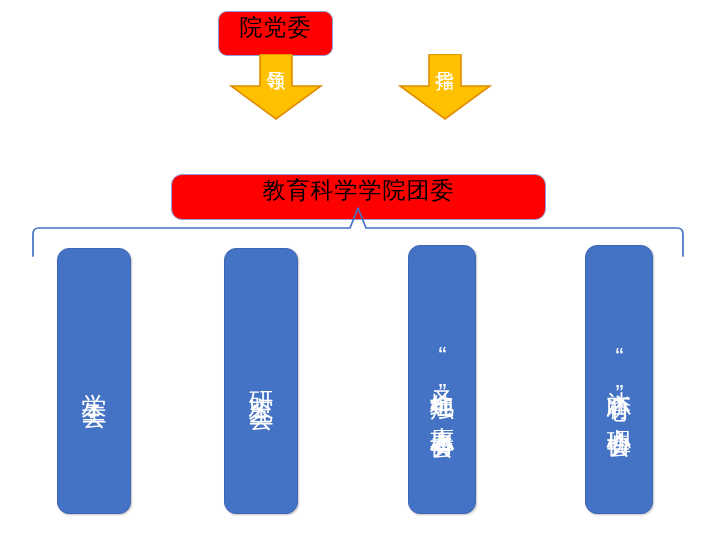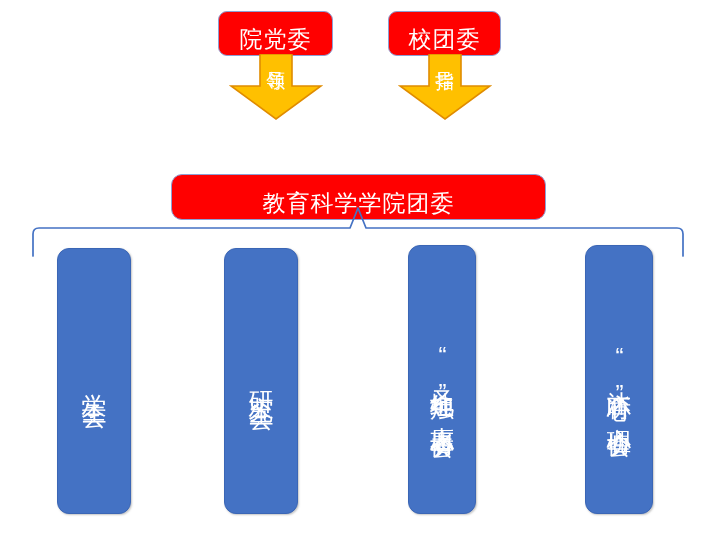--- a/index.html
+++ b/index.html
@@ -16,23 +16,23 @@
     background:#ffffff;
   }
 
   
   .red-box {
     position:absolute;
     background:#FF0000;
     border:1px solid #8E9FD4;
     border-radius:9px;
     display:flex;
-    align-items:flex-end;
+    align-items:flex-start;
     justify-content:center;
-    color:#ffffff;
+    color:#000000;
     letter-spacing:1px;
     white-space:nowrap;
   }
   #box-yuandangwei { left:218px; top:11px; width:115px; height:45px; font-size:23px; }
   #box-xiaotuanwei { left:388px; top:11px; width:113px; height:45px; font-size:23px; }
   #box-main {
     left:171px; top:127px; width:375px; height:46px;
     font-size:23px; border-radius:11px;margin-top:47px;
   }
 
@@ -103,23 +103,20 @@
 </style>
 </head>
 <body>
 
 <div id="canvas">
 
   <div class="red-box" id="box-yuandangwei">
     <span>院党委</span>
   </div>
 
-  <div class="red-box" id="box-xiaotuanwei">
-    <span>校团委</span>
-  </div>
 
   <div class="arrow-wrap" id="arrow-lingdao">
     <svg viewBox="0 0 94 67" xmlns="http://www.w3.org/2000/svg">
       <path d="M31 0 L63 0 L63 32 L92 32 L47 65 L2 32 L31 32 Z" fill="#FFC000" stroke="#E08C00" stroke-width="1.6" stroke-linejoin="miter"></path>
     </svg>
     <div class="arrow-label">
       <span>领导</span>
     </div>
   </div>
 

